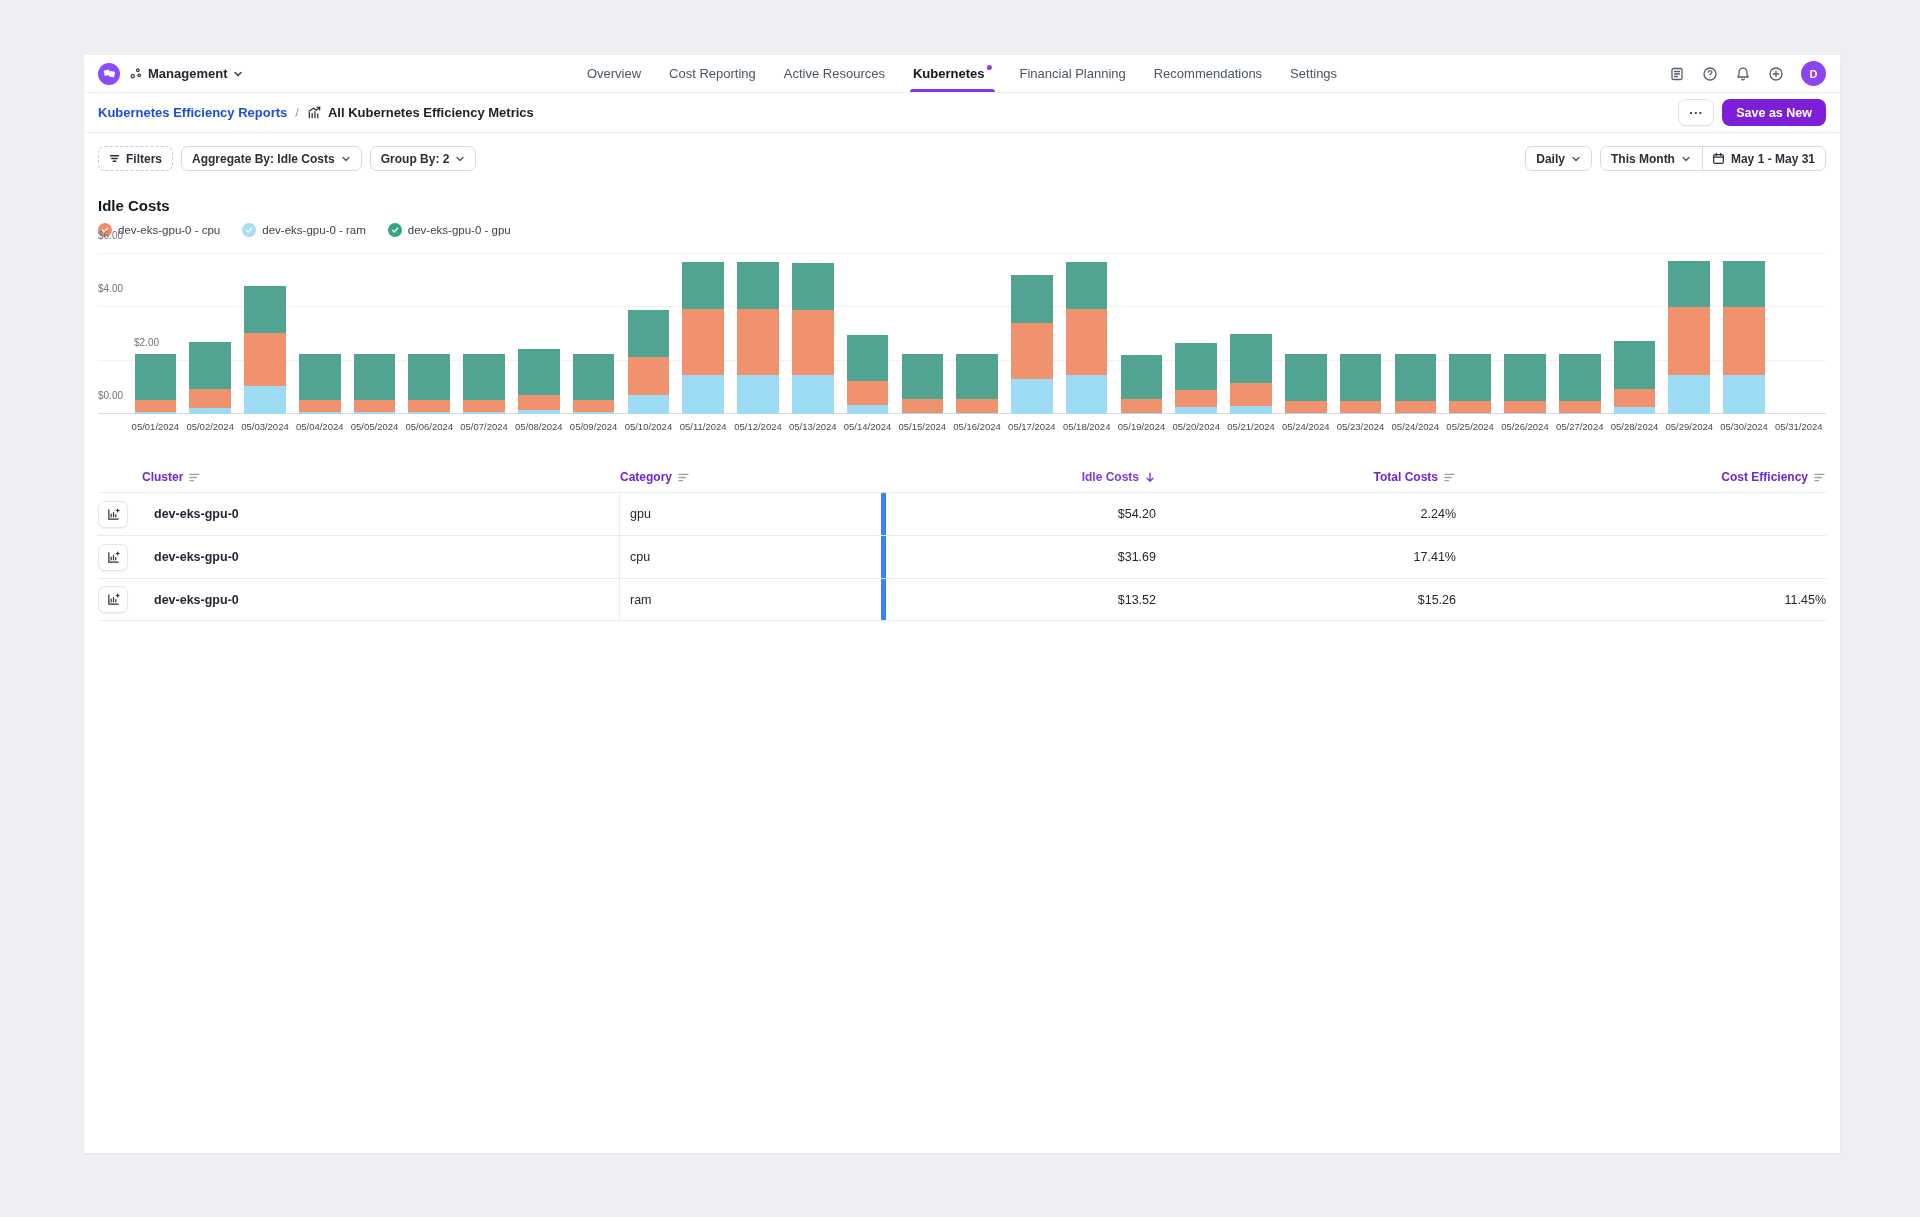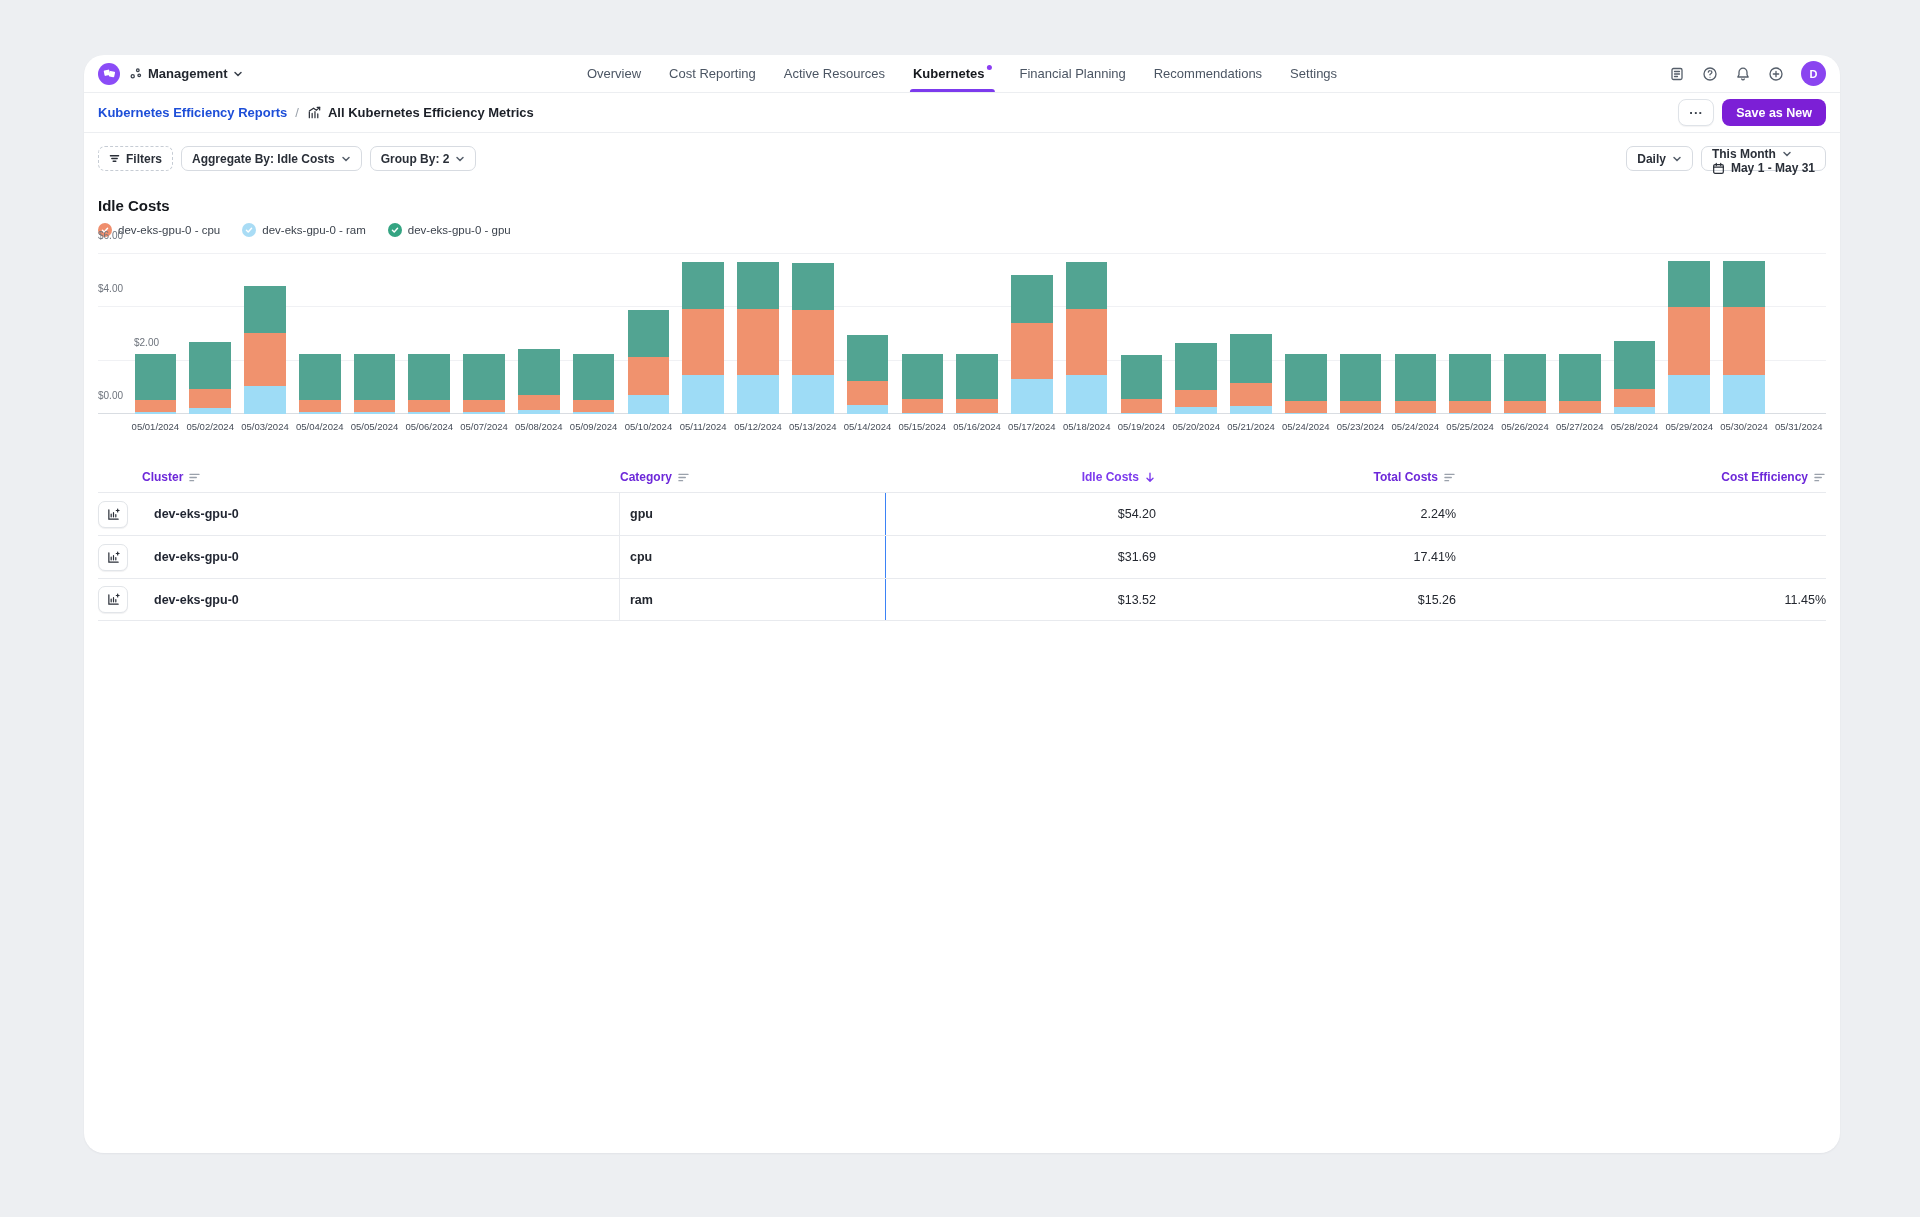--- a/index.html
+++ b/index.html
@@ -6,21 +6,21 @@
   html,body { width:1920px; height:1217px; }
   body {
     background:#edeff2;
     font-family:"Liberation Sans","DejaVu Sans",sans-serif;
     color:#1c2026;
     overflow:hidden;
     position:relative;
   }
   .card {
     position:absolute; left:84px; top:55px; width:1756px; height:1098px;
-    background:#ffffff; border-radius:20px;
+    background:#ffffff; border-radius:0;
     box-shadow:0 1px 2px rgba(16,24,40,.05);
   }
   
   .topnav {
     height:38px; display:flex; align-items:center; padding:0 14px;
     border-bottom:1px solid #eceef1; position:relative;
   }
   .brand { display:flex; align-items:center; gap:9px; }
   .logo {
     width:22px; height:22px; border-radius:50%;
@@ -83,21 +83,21 @@
   .tgroup.right { margin-left:auto; }
   .pill {
     height:25px; display:flex; align-items:center; gap:6px; padding:0 10px;
     border:1px solid #d7dbe1; border-radius:7px; background:#fff;
     font-size:12px; font-weight:600; color:#2a2f38; cursor:pointer; white-space:nowrap;
   }
   .pill.dashed { border-style:dashed; border-color:#c6ccd4; }
   .pill .chev { color:#555e6a; display:flex; }
   .pill-joined {
     height:25px; display:flex; align-items:stretch;
-    border:1px solid #d7dbe1; border-radius:7px; background:#fff; cursor:pointer;flex-direction:column;
+    border:1px solid #d7dbe1; border-radius:7px; background:#fff; cursor:pointer;
   }
   .pill-joined .seg {
     display:flex; align-items:center; gap:6px; padding:0 10px;
     font-size:12px; font-weight:600; color:#2a2f38; white-space:nowrap;
   }
   .pill-joined .divider { width:1px; background:#d7dbe1; }
   
   .chart-section { padding:0 14px; }
   .chart-title { margin-top:26px; font-size:15px; font-weight:700; color:#15181d; }
   .legend { margin-top:9px; display:flex; align-items:center; gap:22px; }
@@ -131,21 +131,21 @@
   .th.right { justify-content:flex-end; }
   .th.active-sort { color:#7c3aed; }
   .trow {
     display:grid; grid-template-columns:var(--cols); align-items:center; height:43px;
     border-top:1px solid #e8eaee; cursor:pointer;
   }
   .trow:last-child { border-bottom:1px solid #e8eaee; }
   .cell { font-size:12.5px; color:#23272f; display:flex; align-items:center; height:100%; }
   .cell.right { justify-content:flex-end; }
   .cell.cluster { font-weight:700; color:#1f2430; padding-left:12px; border-right:1px solid #e8eaee; }
-  .cell.category { padding-left:10px; border-right:1px solid #3b82f6;font-weight:bold; }
+  .cell.category { padding-left:10px; border-right:5px solid #3b82f6; }
   .rowicon-btn {
     width:30px; height:27px; border:1px solid #e2e5e9; border-radius:7px; background:#fff;
     box-shadow:0 1px 1px rgba(16,24,40,.06);
     display:flex; align-items:center; justify-content:center; cursor:pointer; color:#2a2f38;
   }
 </style>
 </head>
 <body>
 
 <div class="card">

